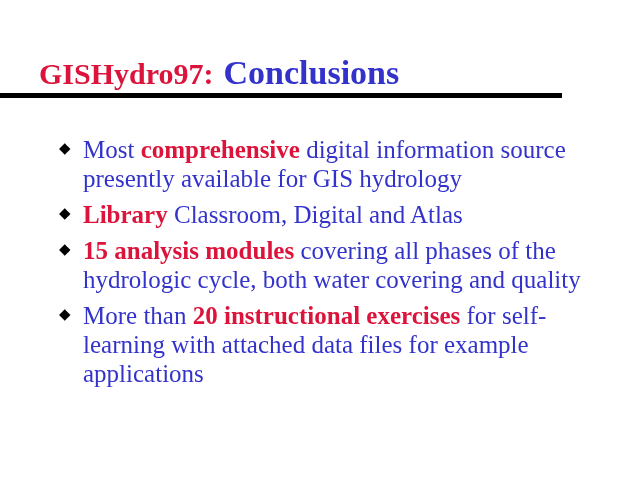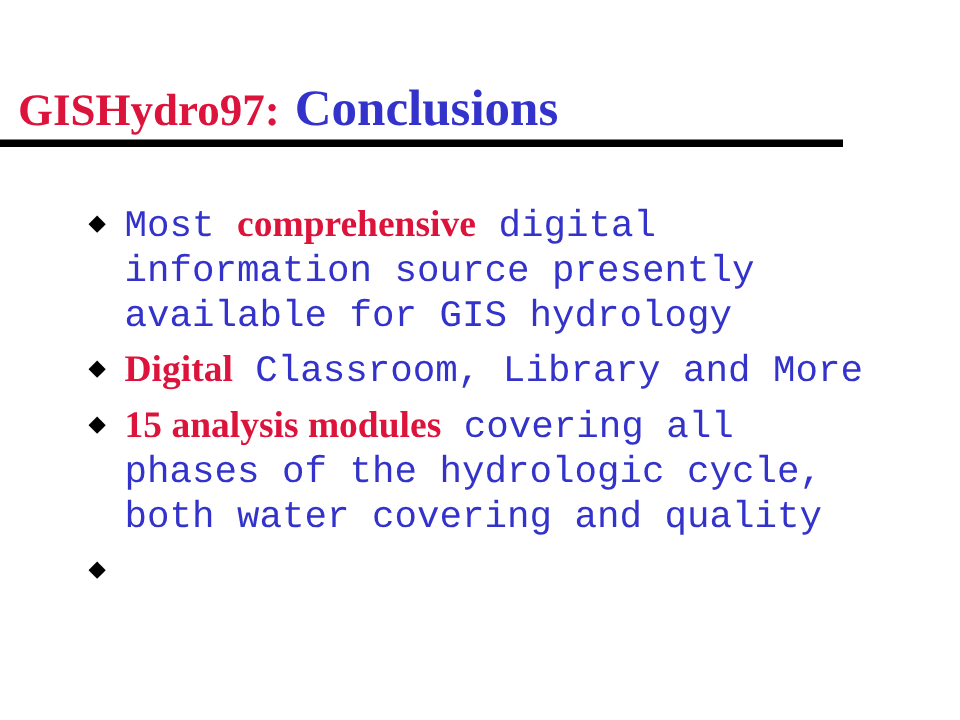--- a/index.html
+++ b/index.html
@@ -11,21 +11,21 @@
     font-family: "Liberation Serif", "DejaVu Serif", serif;
   }
   .slide {
     position: relative;
     width: 640px;
     height: 480px;
     background: var(--background, #ffffff);
   }
   .title {
     position: absolute;
-    left: 12px;
+    left: 39px;
     top: 56px;
     white-space: nowrap;
     line-height: 34px;
   }
   .title-prefix {
     font-size: 30px;
     font-weight: bold;
     color: var(--red, #dc143c);
   }
   .title-main {
@@ -57,37 +57,37 @@
   }
   .bullet-glyph {
     position: absolute;
     left: 1px;
     top: 6px;
     font-size: 15px;
     line-height: 15px;
     color: var(--rule, #000000);
     font-family: "DejaVu Sans", sans-serif;
   }
-  .c-blue { color: var(--blue, #3333cc); font-family: Liberation Mono, monospace; }
+  .c-blue { color: var(--blue, #3333cc); }
   .c-red  { color: var(--red, #dc143c); font-weight: bold; }
 </style>
 </head>
 <body>
 
 <div class="slide">
 
   <div class="title"><span class="title-prefix">GISHydro97:</span><span class="title-main">Conclusions</span></div>
 
   <div class="title-rule"></div>
 
   <div class="bullet-list">
 
     <div class="bullet-item"><span class="bullet-glyph">◆</span><span class="bullet-text"><span class="c-blue">Most </span><span class="c-red">comprehensive</span><span class="c-blue"> digital information source presently available for GIS hydrology</span></span></div>
 
-    <div class="bullet-item"><span class="bullet-glyph">◆</span><span class="bullet-text"><span class="c-red">Digital</span><span class="c-blue"> Classroom, Library and More</span></span></div>
+    <div class="bullet-item"><span class="bullet-glyph">◆</span><span class="bullet-text"><span class="c-red">Library</span><span class="c-blue"> Classroom, Digital and Atlas</span></span></div>
 
     <div class="bullet-item"><span class="bullet-glyph">◆</span><span class="bullet-text"><span class="c-red">15 analysis modules</span><span class="c-blue"> covering all phases of the hydrologic cycle, both water covering and quality</span></span></div>
 
-    <div class="bullet-item"><span class="bullet-glyph">◆</span></div>
+    <div class="bullet-item"><span class="bullet-glyph">◆</span><span class="bullet-text"><span class="c-blue">More than </span><span class="c-red">20 instructional exercises</span><span class="c-blue"> for self-learning with attached data files for example applications</span></span></div>
 
   </div>
 
 </div>
 
 </body></html>

